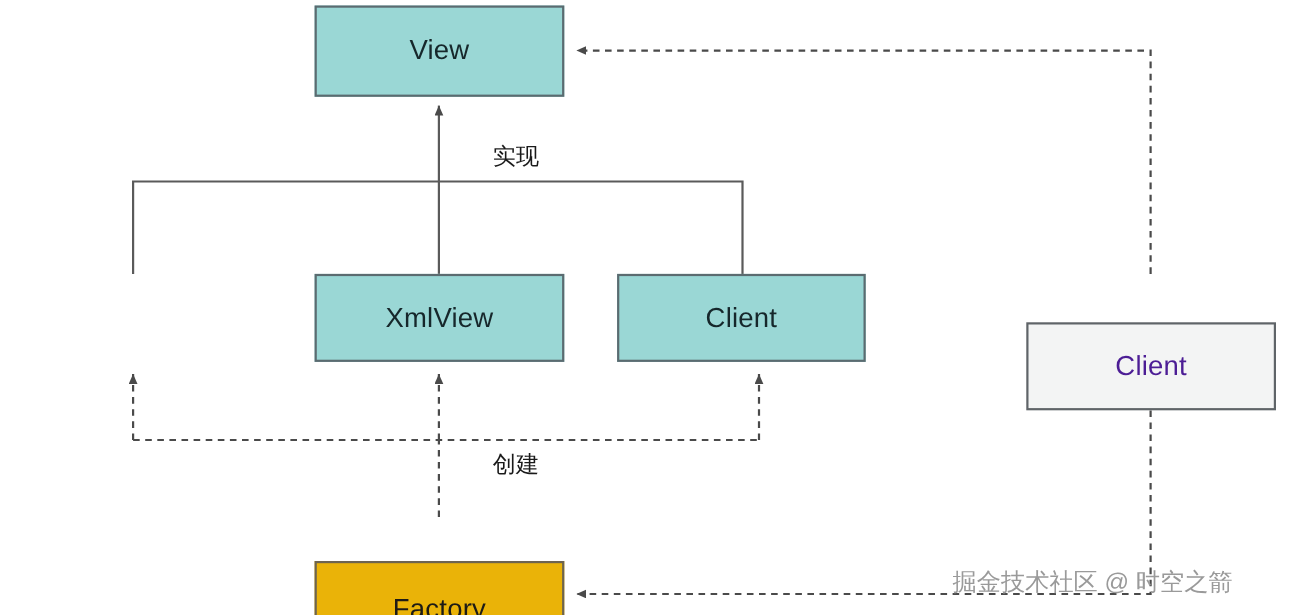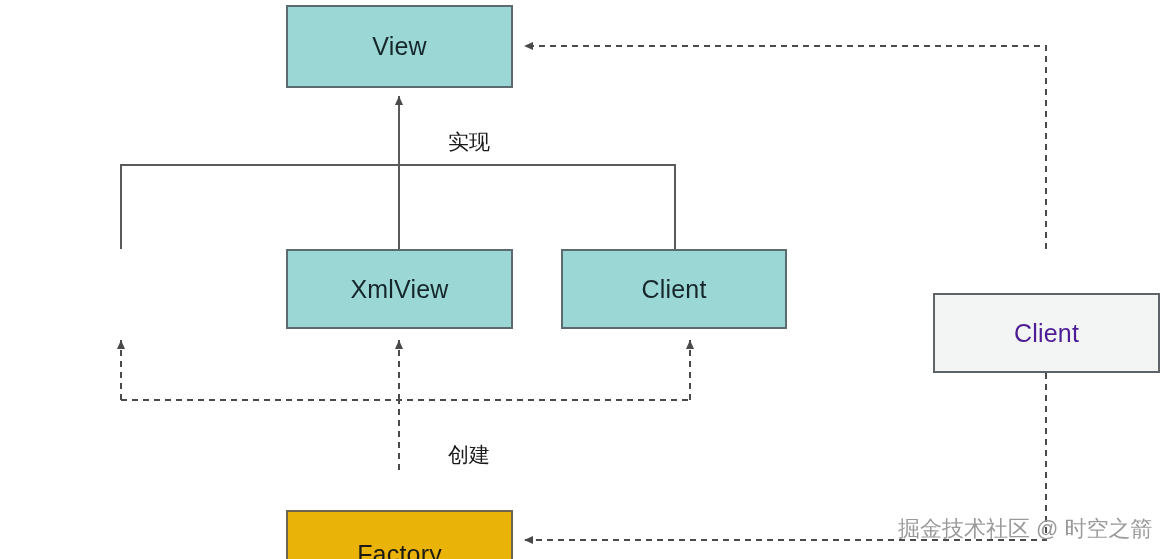--- a/index.html
+++ b/index.html
@@ -61,25 +61,25 @@
 
   .edge-label {
     position: absolute;
     font-size: 21px;
     color: #1a1a1a;
     white-space: nowrap;
     z-index: 4;
     margin-left: 39px;
   }
   .label-implements { left: 409px; top: 128px; }
-  .label-creates    { left: 409px; top: 441px; }
+  .label-creates    { left: 409px; top: 408px; }
 
   .watermark {
     position: absolute;
-    left: 898px;
+    left: 866px;
     top: 514px;
     font-size: 22px;
     color: #9a9a9a;
     white-space: nowrap;
     z-index: 5;
   }
 </style>
 </head>
 <body>
 

